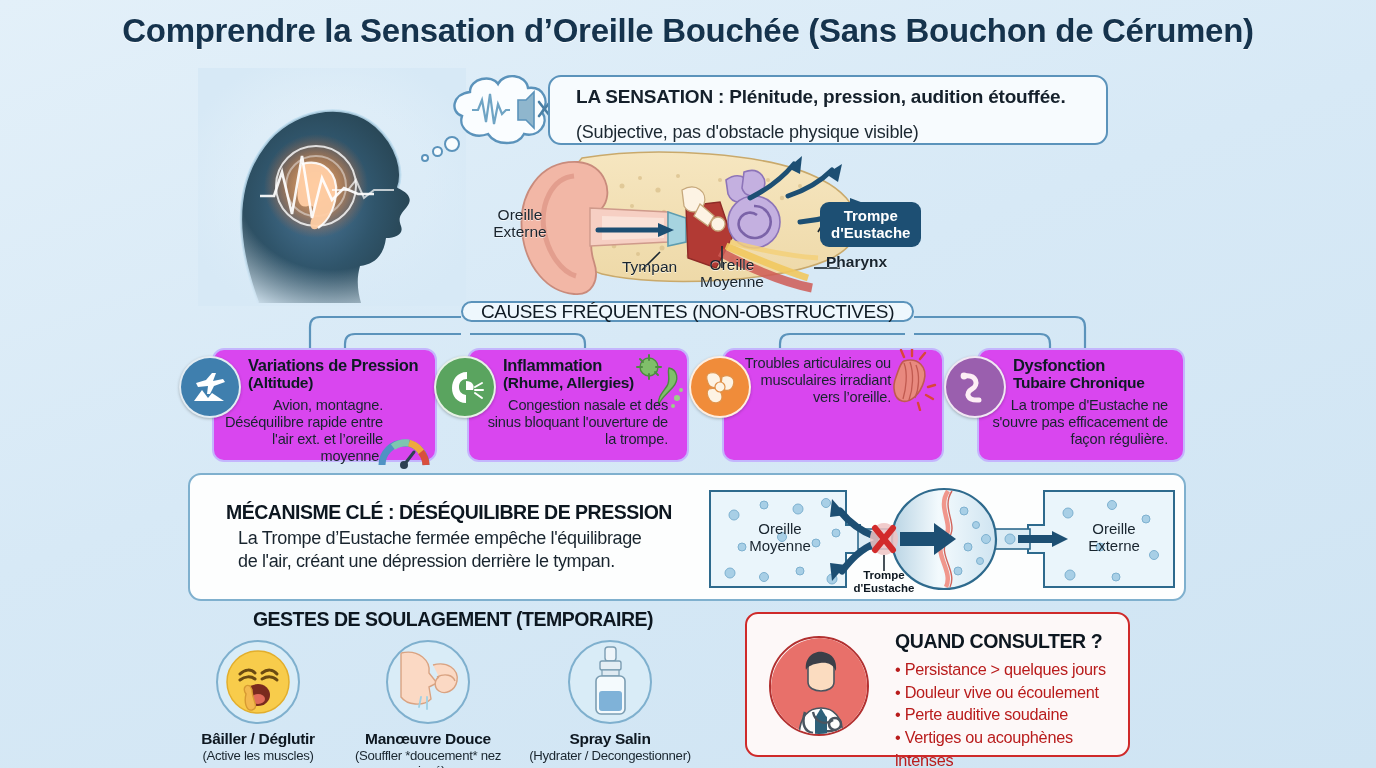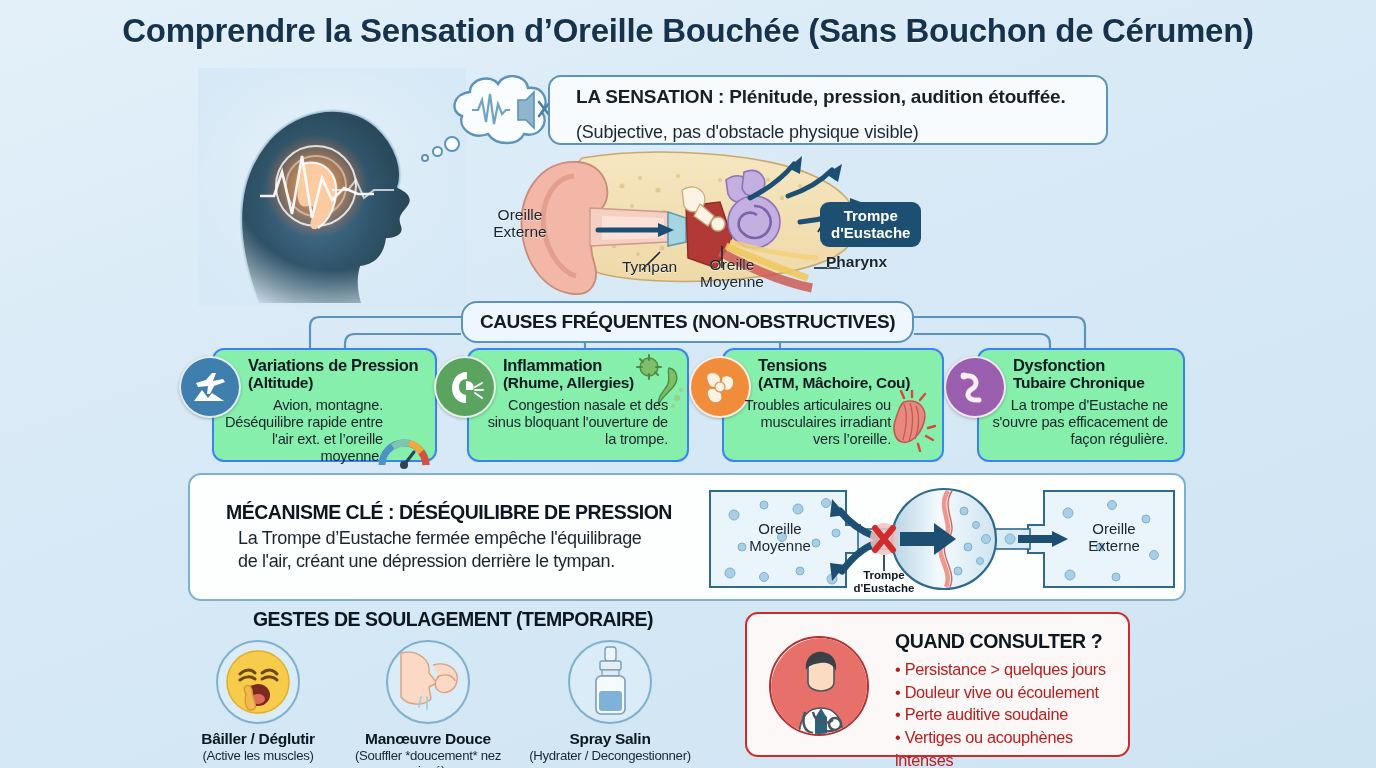--- a/index.html
+++ b/index.html
@@ -60,31 +60,31 @@
   #lbl-moyenne { left:213px; top:110px; text-align:center; width:74px;}
   #lbl-pharynx { left:344px; top:107px;font-weight:bold; }
   #badge-trompe {
     position:absolute; left:338px; top:56px;
     background:#1d4f73; color:#fff; font-size:15px; font-weight:bold;
     line-height:1.1; padding:6px 11px; border-radius:9px; text-align:center;
   }
 
   
   #causes-header {
-    position:absolute; left:461px; top:301px; width:453px; height:42px;
+    position:absolute; left:461px; top:301px; width:453px; height:21px;
     background:#eef7fd; border:2.2px solid #5b93bb; border-radius:16px;
     display:flex; align-items:center; justify-content:center;
-    font-size:19px; font-weight:bold; letter-spacing:-0.4px; color:#101b24;
+    font-size:19px; font-weight:normal; letter-spacing:-0.4px; color:#101b24;
   }
   #connectors { position:absolute; left:0; top:295px; width:1376px; height:70px; }
 
   
   .cause-card {
     position:absolute; top:348px; height:114px;
-    background:#86efac; border:2px solid #3b82f6; border-radius:12px;
+    background:#d946ef; border:2px solid #c4b5fd; border-radius:12px;
   }
   #card0 { left:212px; width:225px; }
   #card1 { left:467px; width:222px; }
   #card2 { left:722px; width:222px; }
   #card3 { left:977px; width:208px; }
   .cause-icon {
     position:absolute; left:-35px; top:6px; width:62px; height:62px;
     border-radius:50%; border:2.5px solid rgba(255,255,255,.85);
     display:flex; align-items:center; justify-content:center;
     box-shadow:0 1px 3px rgba(0,0,0,.25);
@@ -374,24 +374,20 @@
 
 <div class="cause-card" id="card2">
   <div class="cause-icon" style="background:#f08c3a;">
     <svg width="40" height="40" viewBox="0 0 40 40" fill="#fdf3e4" stroke="#e0924a" stroke-width="1.2">
       <path d="M10 6 C18 4 22 10 20 16 C18 22 10 22 8 16 C6 11 6 7 10 6 Z"></path>
       <path d="M22 10 C30 6 36 12 33 19 C30 26 22 24 21 18 Z"></path>
       <path d="M9 22 C16 20 22 24 22 30 C22 36 14 38 10 33 C7 29 6 24 9 22 Z"></path>
       <circle cx="20" cy="20" r="5"></circle>
     </svg>
   </div>
-  <div class="cc-head">
-    <div class="cause-title">Tensions</div>
-    <div class="cause-sub">(ATM, Mâchoire, Cou)</div>
-  </div>
   <div class="cc-body">
     <div class="cause-body" style="width:158px;">Troubles articulaires ou musculaires irradiant vers l’oreille.</div>
     <svg class="mini-art" style="right:2px;bottom:-4px;" width="56" height="62" viewBox="0 0 56 62">
       <path d="M20 12 C34 8 44 18 40 32 C36 46 26 54 18 52 C10 50 8 38 12 28 C15 20 16 14 20 12 Z" fill="#e8897f" stroke="#c05a50" stroke-width="1.6"></path>
       <g stroke="#c05a50" stroke-width="1.3" fill="none">
         <path d="M20 14 C24 24 22 40 19 50"></path>
           <path d="M26 13 C30 24 29 40 25 51"></path>
         <path d="M32 16 C36 26 35 40 31 49"></path>
       </g>
       <g stroke="#d9463a" stroke-width="2.4" stroke-linecap="round">

